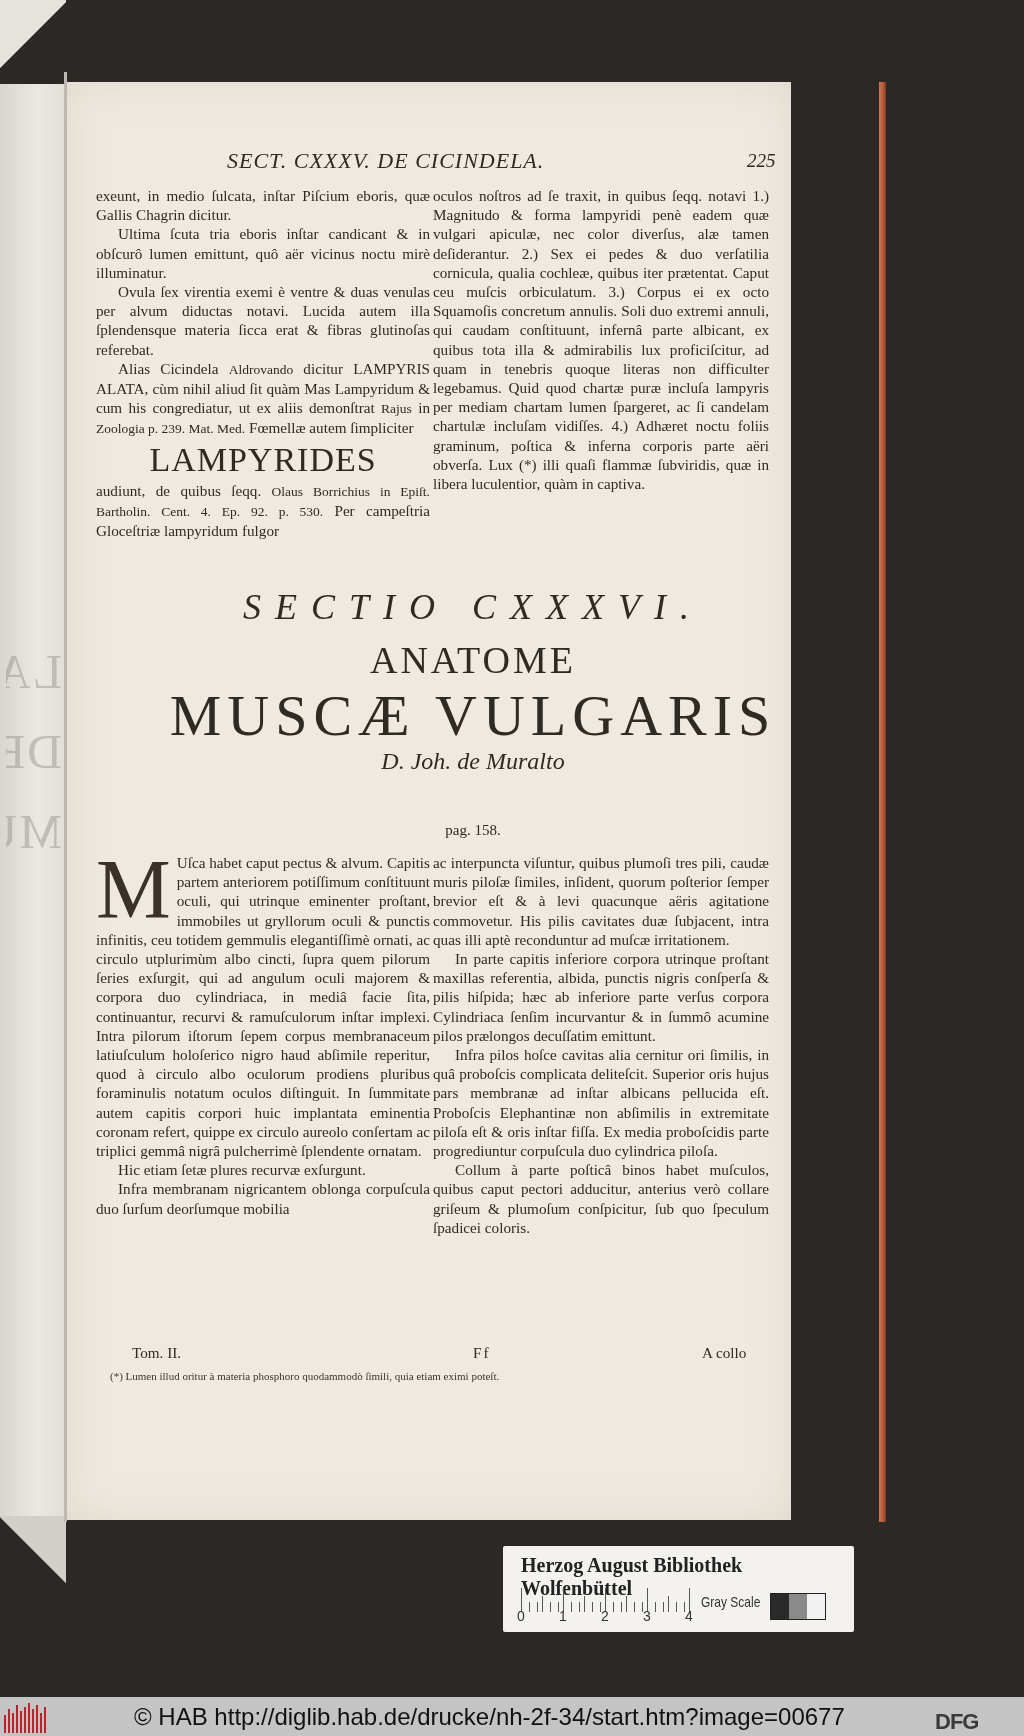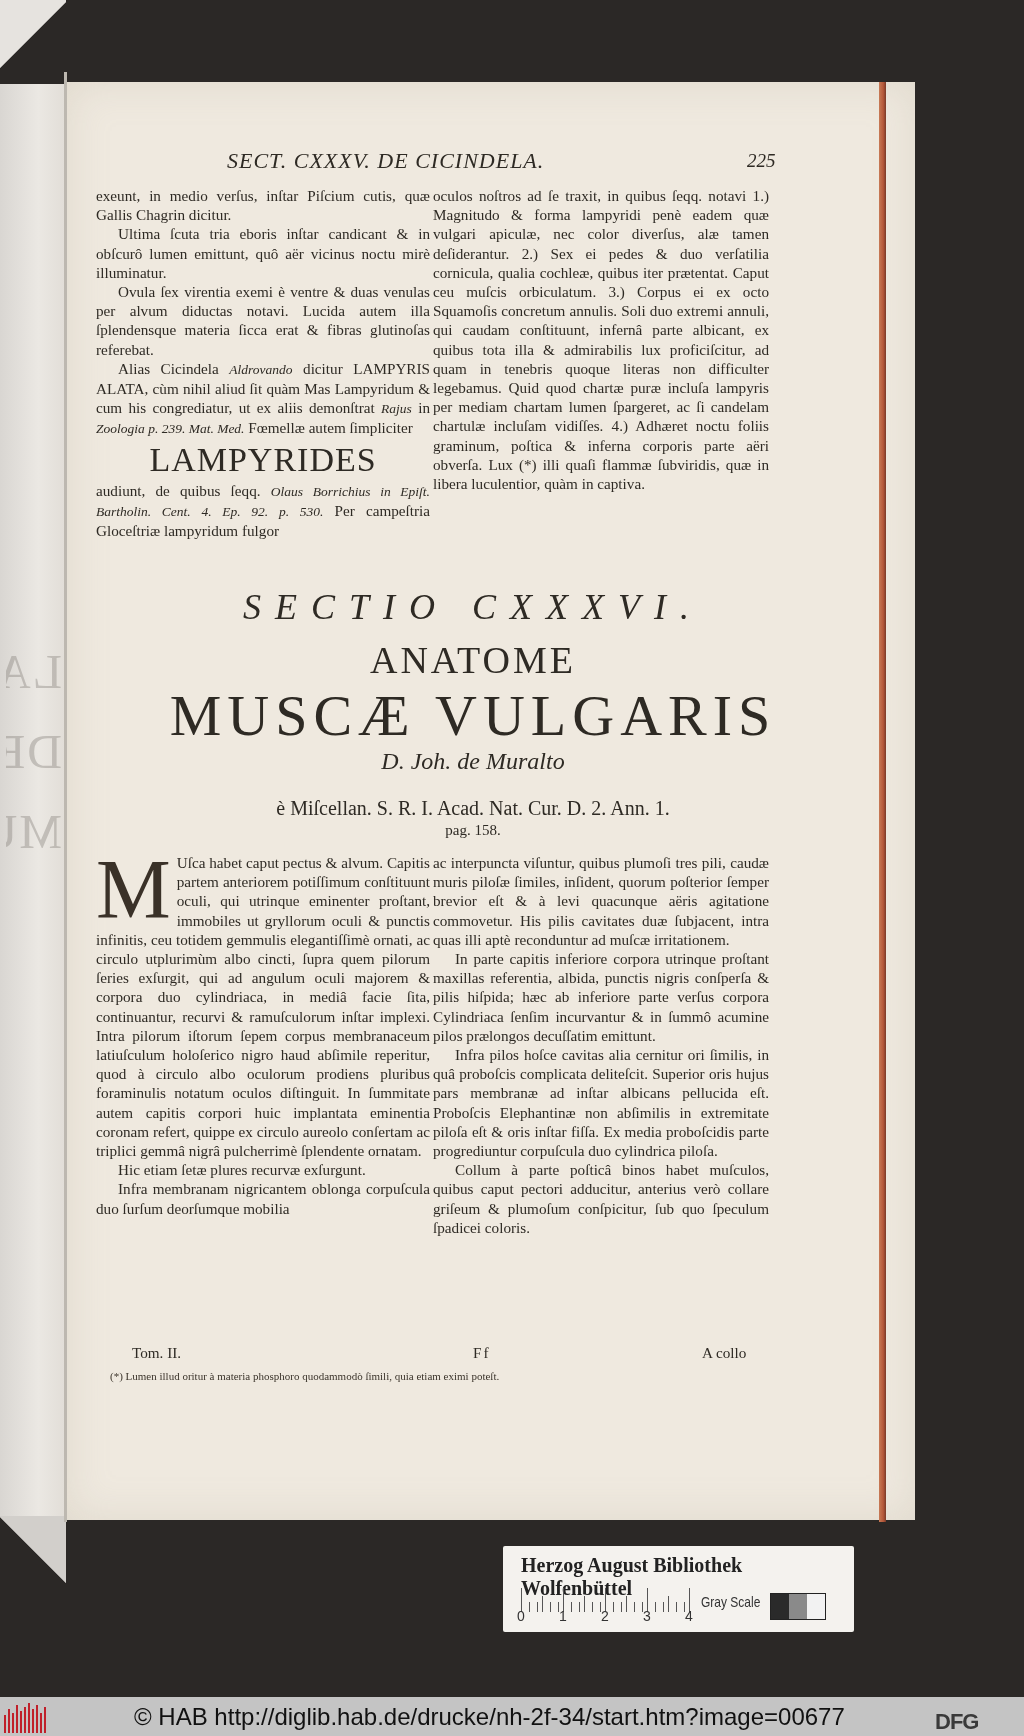--- a/index.html
+++ b/index.html
@@ -23,21 +23,21 @@
     background: linear-gradient(45deg, #2b2826 0 50%, #d2cfcb 51% 100%);
   }
   .ghost-text {
     position: absolute; left: 6px; top: 560px; width: 56px; height: 520px;
     color: rgba(120,115,108,0.35); font-size: 48px; line-height: 80px;
     overflow: hidden; transform: scaleX(-1); letter-spacing: 2px;
   }
   .gutter-line { position: absolute; left: 64px; top: 72px; width: 3px; height: 1450px; background: #bdb8b0; }
   
   .page {
-    position: absolute; left: 67px; top: 82px; width: 848px; height: 1438px;
+    position: absolute; left: 67px; top: 82px; width: 724px; height: 1438px;
     background: #efe9df;
     box-shadow: inset 0 0 40px rgba(180,170,150,0.25);
   }
   .page-edge {
     position: absolute; left: 879px; top: 82px; width: 7px; height: 1440px;
     background: linear-gradient(90deg, #c77a55, #b5583a 60%, #7a3a28);
   }
   .running-head {
     position: absolute; left: 0; top: 66px; width: 812px; height: 30px;
   }
@@ -52,21 +52,21 @@
   }
   .col p { margin: 0; text-indent: 0; }
   .col p.ind { text-indent: 22px; }
   .col-tl { left: 29px; top: 104px; width: 334px; }
   .col-tr { left: 366px; top: 104px; width: 336px; }
   .col-bl { left: 29px; top: 771px; width: 334px; }
   .col-br { left: 366px; top: 771px; width: 336px; }
   .big-lampyrides {
     font-size: 34px; line-height: 42px; text-align: center; letter-spacing: 1px; margin: 2px 0 0 0;
   }
-  .it { font-style: italic; font-size: 13.5px; }
+  .it { font-size: 13.5px; }
   .sec-head {
     position: absolute; left: 0; width: 812px; text-align: center;
   }
   .sec-title { top: 504px; font-style: italic; font-size: 36px; letter-spacing: 14px; }
   .sec-anatome { top: 556px; font-size: 38px; letter-spacing: 3px; }
   .sec-musca { top: 602px; font-size: 58px; letter-spacing: 6px; line-height: 64px; }
   .sec-author { top: 666px; font-style: italic; font-size: 24px; }
   .sec-source { top: 715px; font-size: 20px; }
   .sec-pag { top: 740px; font-size: 15px; left: 0; }
   .dropcap {
@@ -116,37 +116,36 @@
 <div class="left-leaf-bottom"></div>
 <div class="gutter-line"></div>
 
 <div class="page">
   <div class="running-head">
     <span class="running-title">SECT. CXXXV. DE CICINDELA.</span>
     <span class="page-number">225</span>
   </div>
 
   <div class="col col-tl">
-    <p>exeunt, in medio verſus, inſtar Piſcium cutis, quæ Gallis Chagrin dicitur.</p>
+    <p>exeunt, in medio ſulcata, inſtar Piſcium eboris, quæ Gallis Chagrin dicitur.</p>
     <p class="ind">Ultima ſcuta tria eboris inſtar candicant &amp; in obſcurô lumen emittunt, quô aër vicinus noctu mirè illuminatur.</p>
     <p class="ind">Ovula ſex virentia exemi è ventre &amp; duas venulas per alvum diductas notavi. Lucida autem illa ſplendensque materia ſicca erat &amp; fibras glutinoſas referebat.</p>
     <p class="ind"><span>Alias Cicindela </span><span class="it">Aldrovando</span><span> dicitur LAMPYRIS ALATA, cùm nihil aliud ſit quàm Mas Lampyridum &amp; cum his congrediatur, ut ex aliis demonſtrat </span><span class="it">Rajus</span><span> in </span><span class="it">Zoologia p. 239. Mat. Med.</span><span> Fœmellæ autem ſimpliciter</span></p>
     <p class="big-lampyrides">LAMPYRIDES</p>
     <p><span>audiunt, de quibus ſeqq. </span><span class="it">Olaus Borrichius in Epiſt. Bartholin. Cent. 4. Ep. 92. p. 530.</span><span> Per campeſtria Gloceſtriæ lampyridum fulgor</span></p>
   </div>
 
   <div class="col col-tr">
     <p>oculos noſtros ad ſe traxit, in quibus ſeqq. notavi 1.) Magnitudo &amp; forma lampyridi penè eadem quæ vulgari apiculæ, nec color diverſus, alæ tamen deſiderantur. 2.) Sex ei pedes &amp; duo verſatilia cornicula, qualia cochleæ, quibus iter prætentat. Caput ceu muſcis orbiculatum. 3.) Corpus ei ex octo Squamoſis concretum annulis. Soli duo extremi annuli, qui caudam conſtituunt, infernâ parte albicant, ex quibus tota illa &amp; admirabilis lux proficiſcitur, ad quam in tenebris quoque literas non difficulter legebamus. Quid quod chartæ puræ incluſa lampyris per mediam chartam lumen ſpargeret, ac ſi candelam chartulæ incluſam vidiſſes. 4.) Adhæret noctu foliis graminum, poſtica &amp; inferna corporis parte aëri obverſa. Lux (*) illi quaſi flammæ ſubviridis, quæ in libera luculentior, quàm in captiva.</p>
   </div>
 
   <div class="sec-head sec-title">SECTIO CXXXVI.</div>
   <div class="sec-head sec-anatome">ANATOME</div>
   <div class="sec-head sec-musca">MUSCÆ VULGARIS</div>
   <div class="sec-head sec-author">D. Joh. de Muralto</div>
-  <div class="sec-head sec-source">è Miſcellan. S. R. I. Acad. Nat. Cur. D. 2. Ann. 1.</div>
   <div class="sec-head sec-pag">pag. 158.</div>
 
   <div class="col col-bl">
     <p><span class="dropcap">M</span><span>Uſca habet caput pectus &amp; alvum. Capitis partem anteriorem potiſſimum conſtituunt oculi, qui utrinque eminenter proſtant, immobiles ut gryllorum oculi &amp; punctis infinitis, ceu totidem gemmulis elegantiſſimè ornati, ac circulo utplurimùm albo cincti, ſupra quem pilorum ſeries exſurgit, qui ad angulum oculi majorem &amp; corpora duo cylindriaca, in mediâ facie ſita, continuantur, recurvi &amp; ramuſculorum inſtar implexi. Intra pilorum iſtorum ſepem corpus membranaceum latiuſculum holoſerico nigro haud abſimile reperitur, quod à circulo albo oculorum prodiens pluribus foraminulis notatum oculos diſtinguit. In ſummitate autem capitis corpori huic implantata eminentia coronam refert, quippe ex circulo aureolo conſertam ac triplici gemmâ nigrâ pulcherrimè ſplendente ornatam.</span></p>
     <p class="ind">Hic etiam ſetæ plures recurvæ exſurgunt.</p>
     <p class="ind">Infra membranam nigricantem oblonga corpuſcula duo ſurſum deorſumque mobilia</p>
   </div>
 
   <div class="col col-br">
     <p>ac interpuncta viſuntur, quibus plumoſi tres pili, caudæ muris piloſæ ſimiles, inſident, quorum poſterior ſemper brevior eſt &amp; à levi quacunque aëris agitatione commovetur. His pilis cavitates duæ ſubjacent, intra quas illi aptè reconduntur ad muſcæ irritationem.</p>

